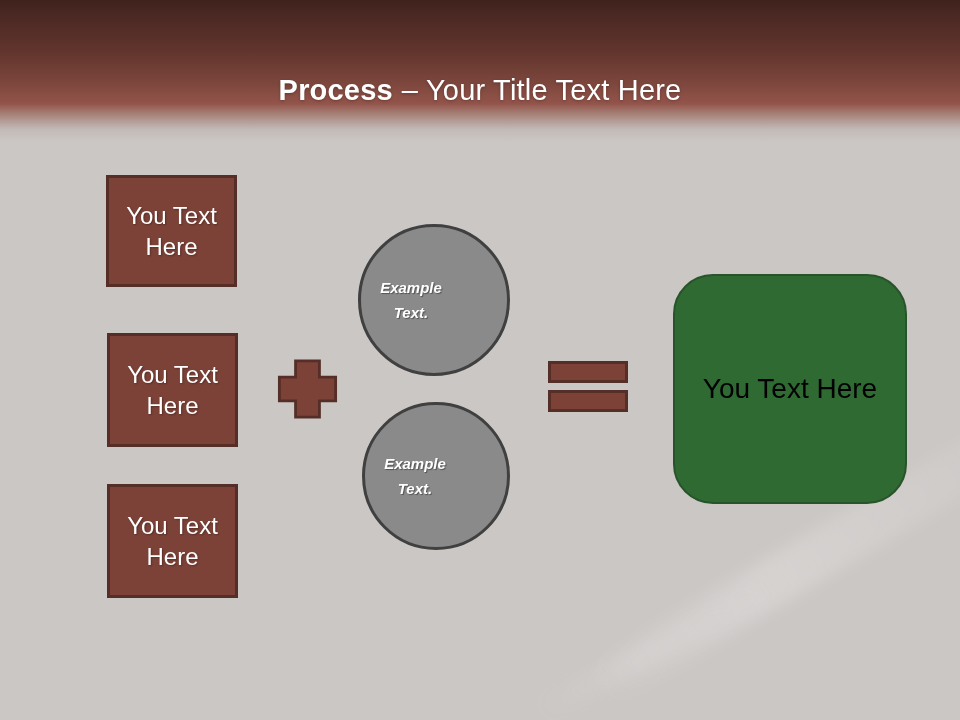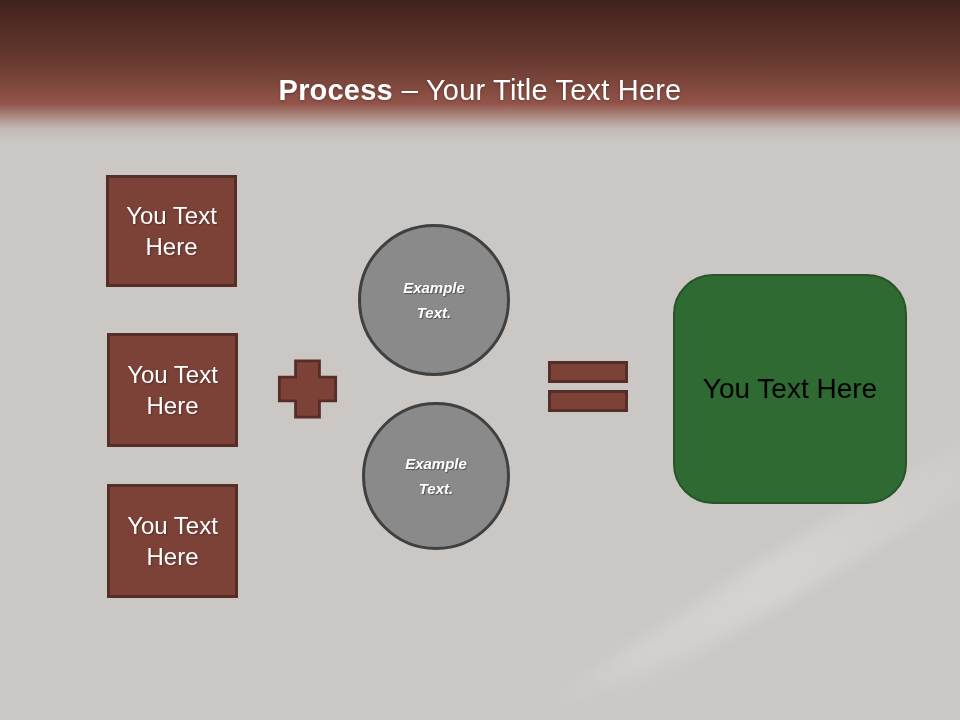--- a/index.html
+++ b/index.html
@@ -104,21 +104,20 @@
 
   
   .example-circle {
     position: absolute;
     box-sizing: border-box;
     border-radius: 50%;
     background: var(--circle-fill, #8A8A8A);
     border: 3px solid var(--circle-border, #404040);
     display: flex;
     align-items: center;
-    justify-content: center;
   }
   .circle-1 { left: 358px; top: 224px; width: 152px; height: 152px; }
   .circle-2 { left: 362px; top: 402px; width: 148px; height: 148px; }
   .example-circle span {
     display: block;
     width: 100px;
     text-align: center;
     color: #FFFFFF;
     font-size: 15px;
     font-weight: 700;

